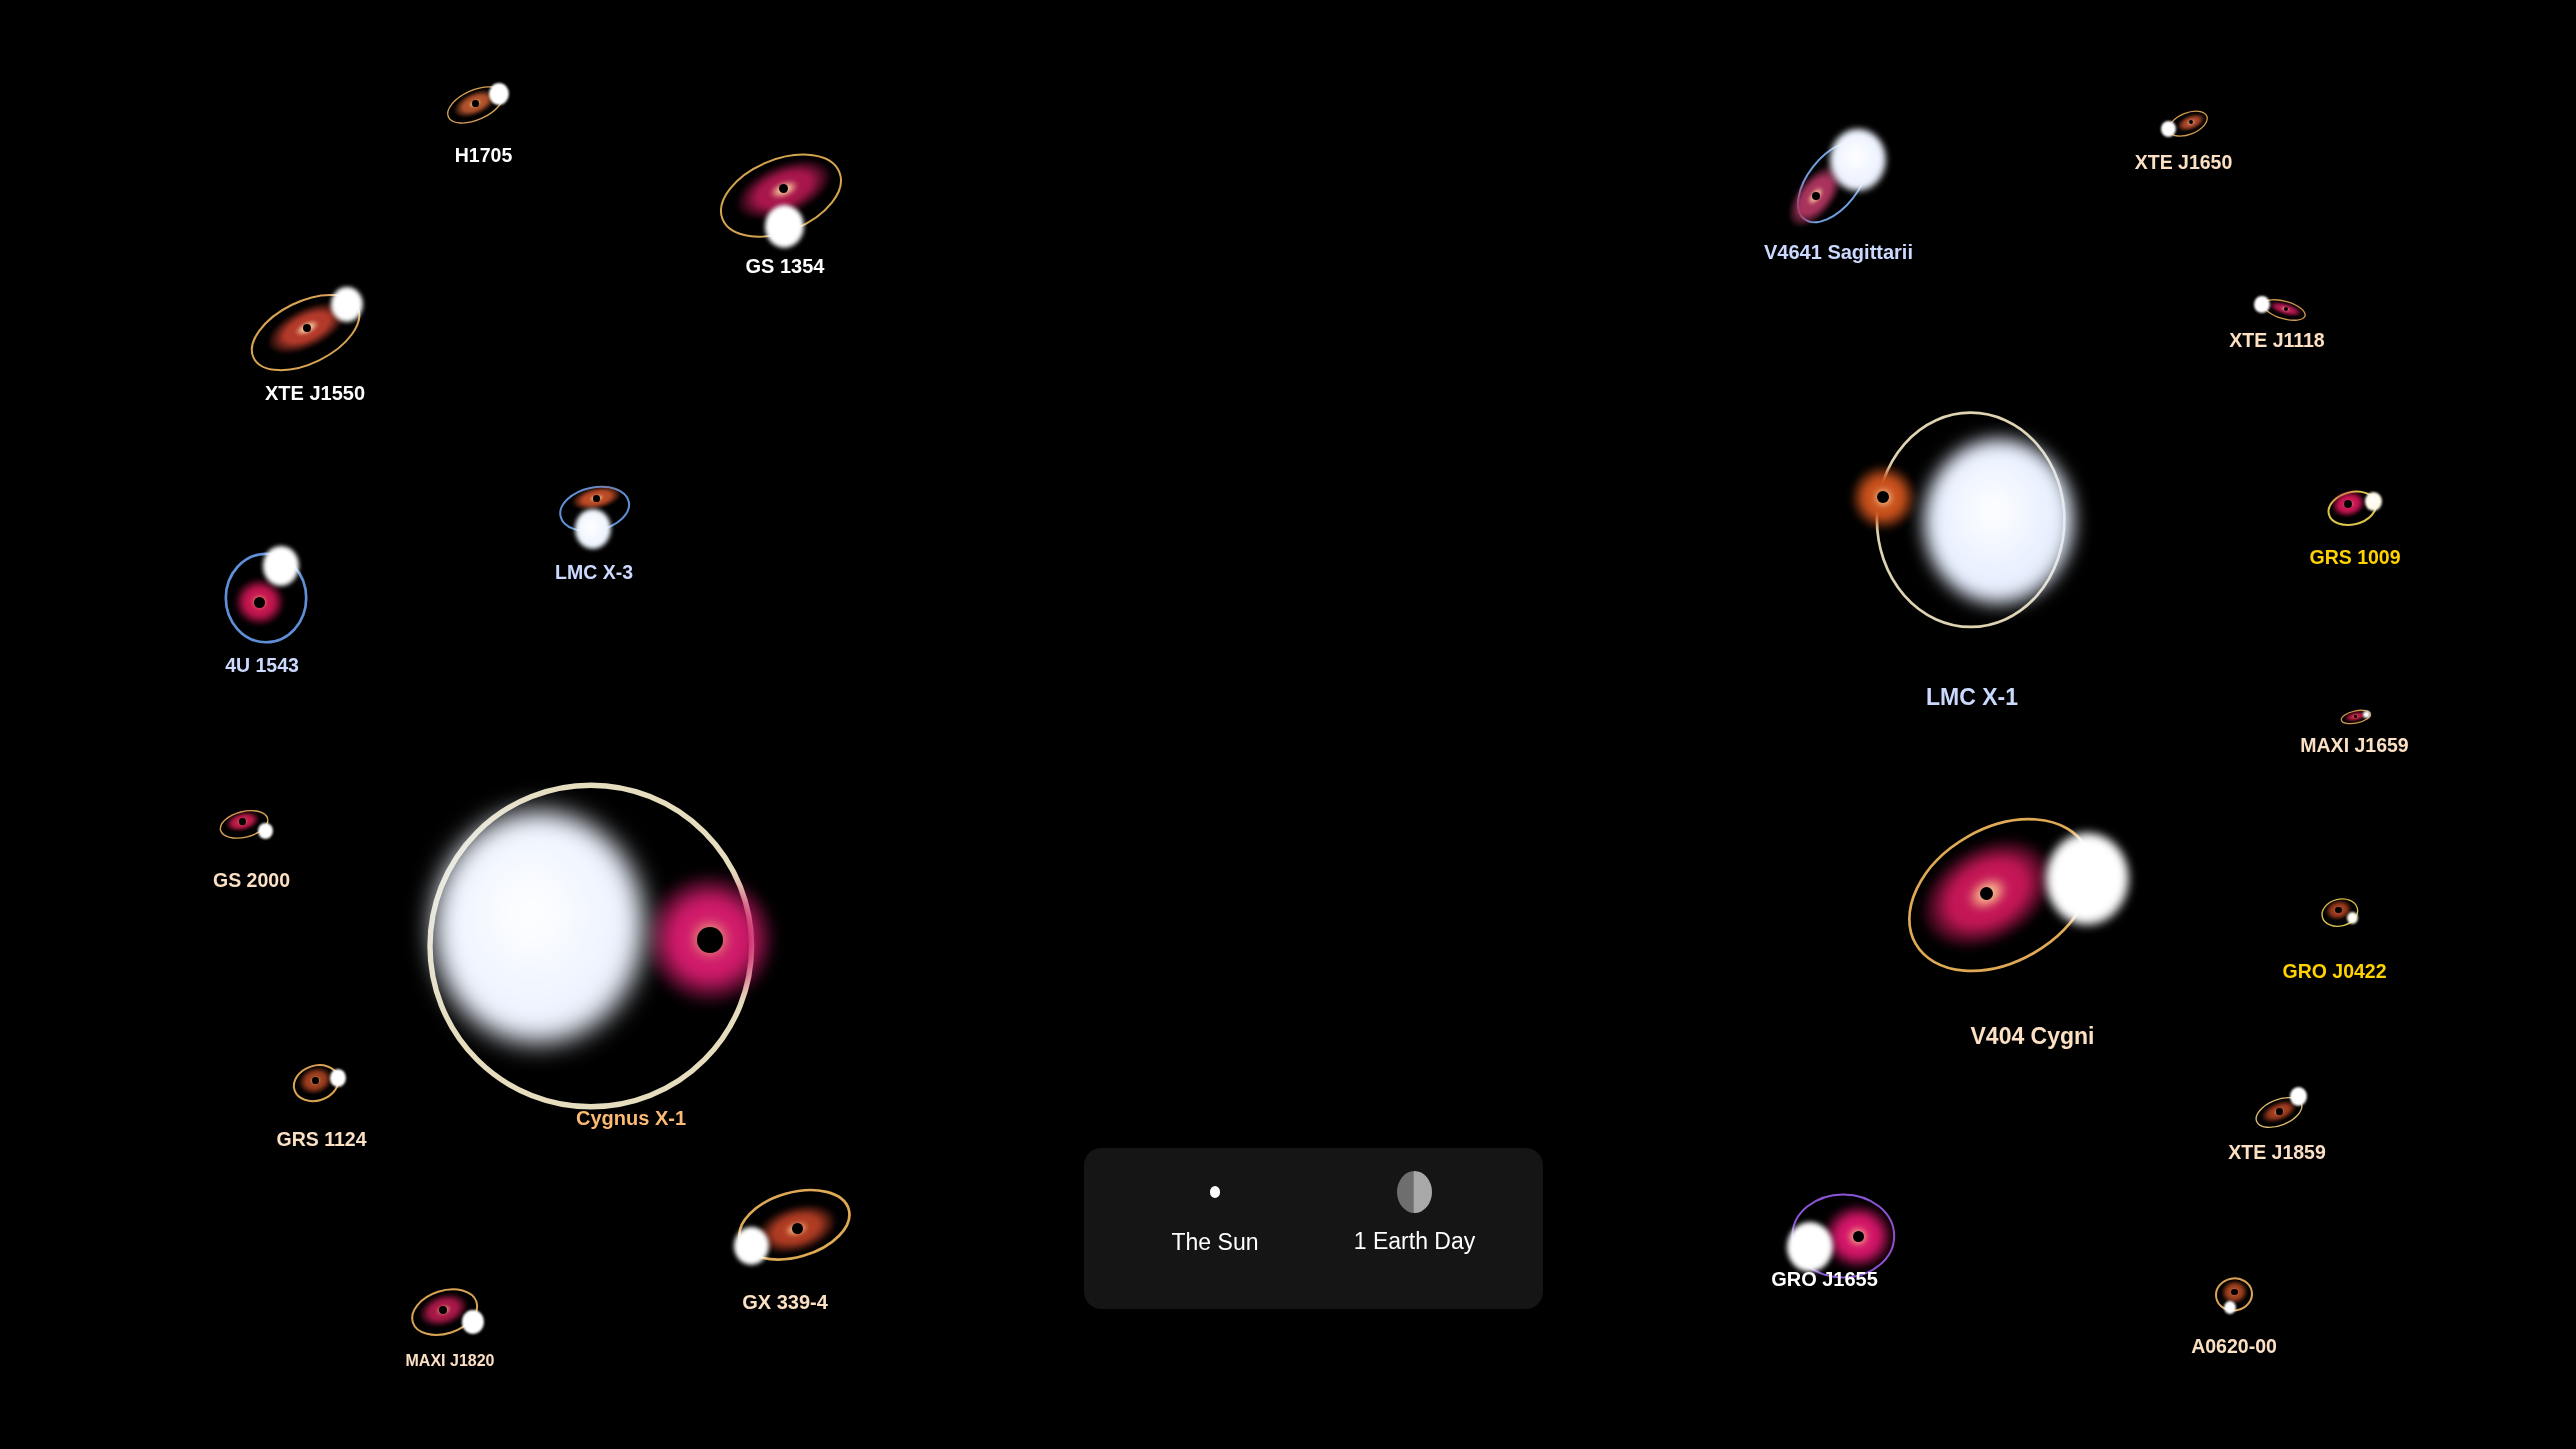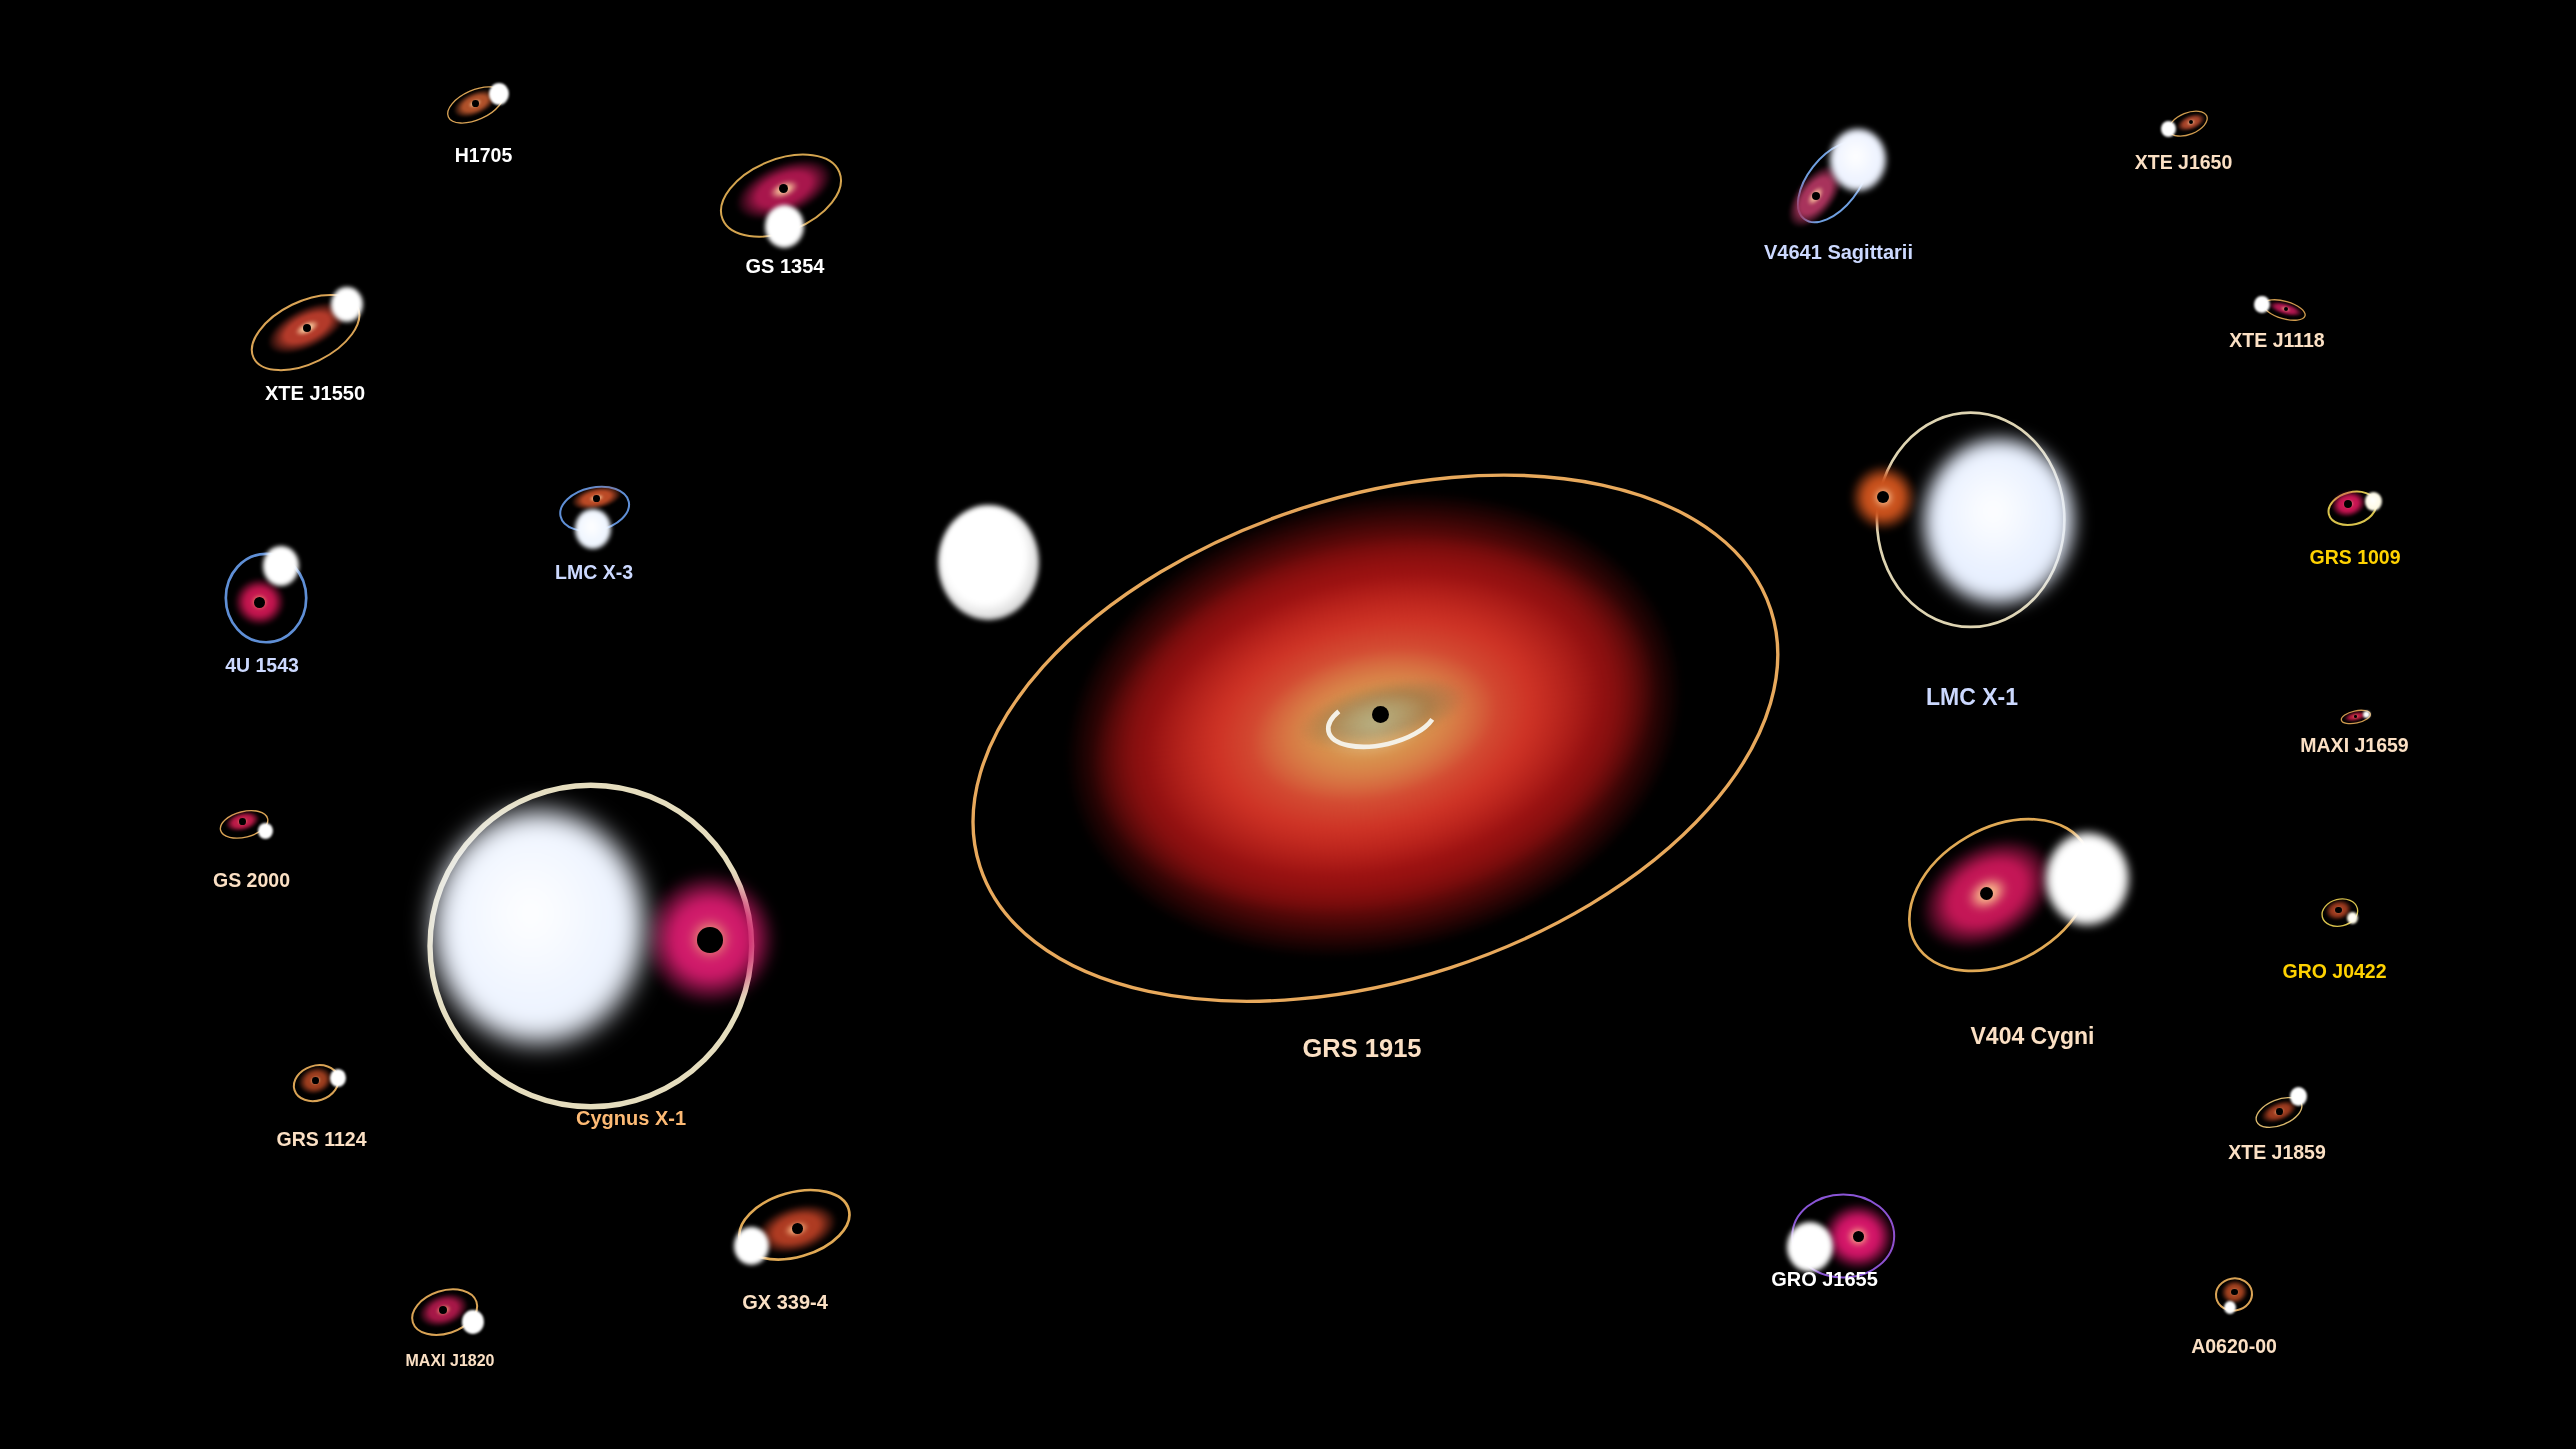--- a/index.html
+++ b/index.html
@@ -65,51 +65,20 @@
     margin:0 auto 14.8px auto;
     background:linear-gradient(90deg,#6e6e6e 0%,#6e6e6e 46%,#a8a8a8 50%,#a8a8a8 100%);
   }
 </style>
 </head>
 <body>
 
 <div id="stage">
 
 
-  <div class="system" id="grs1915" style="left:906px;top:470px;width:912px;height:637px;">
-
-    <svg width="912" height="637" style="position:absolute;left:0;top:0;" viewBox="0 0 1360 950">
-      <ellipse cx="700" cy="400" rx="620" ry="360" transform="rotate(-18 700 400)" fill="none" stroke="#e8a95c" stroke-width="5"></ellipse>
-    </svg>
-
-    <div class="disk" style="left:156px;top:27px;width:624px;height:456px;
-                transform:rotate(-13deg);
-                background:
-                  radial-gradient(ellipse 20% 16% at 50% 50%, rgba(235,215,160,.95) 0%, rgba(214,154,78,.75) 45%, rgba(190,60,40,0) 100%),
-                  radial-gradient(ellipse 46% 40% at 50% 50%, rgba(232,170,100,.85) 0%, rgba(208,55,40,.9) 55%, rgba(160,20,20,.65) 80%, rgba(90,8,8,0) 100%),
-                  radial-gradient(ellipse 50% 50% at 50% 50%, #d01c18 0%, #b81210 52%, #6d0a0a 78%, rgba(20,2,2,0) 100%);
-                filter:blur(3.4px);"></div>
-
-    <div class="disk" style="left:389px;top:213px;width:174px;height:62px;
-                transform:rotate(-13deg);
-                background:radial-gradient(ellipse 50% 50% at 50% 50%, rgba(140,150,110,.55) 0%, rgba(90,95,70,.35) 55%, rgba(0,0,0,0) 100%);
-                filter:blur(3.4px);"></div>
-
-    <svg width="148" height="107" style="position:absolute;left:402px;top:201px;" viewBox="0 0 220 160">
-      <ellipse cx="110" cy="72" rx="82" ry="38" transform="rotate(-13 110 72)" fill="none" stroke="#f4f0e6" stroke-width="7" stroke-dasharray="210 400" stroke-dashoffset="-20"></ellipse>
-    </svg>
-
-    <div class="bh" style="left:466px;top:236px;width:17.4px;height:17.4px;"></div>
-
-    <div class="star" style="left:32px;top:35px;width:101px;height:115px;
-                background:radial-gradient(ellipse at 46% 44%, #ffffff 0%, #ffffff 52%, rgba(255,255,255,.85) 70%, rgba(255,255,255,0) 100%);
-                filter:blur(2.7px);"></div>
-
-    <div class="label" style="top:564px;font-size:25.5px;color:#fbe0c4;">GRS 1915</div>
-  </div>
 
   <div id="systems-layer">
       <div class="system" style="left: 443px; top: 74px; width: 81px; height: 134px;">
         <svg width="81" height="74" style="position: absolute; left: 0px; top: 0px;" viewBox="0 0 120 110">
           <ellipse cx="48" cy="46" rx="44" ry="22" transform="rotate(-24 48 46)" fill="none" stroke="#d9a355" stroke-width="2"></ellipse>
         </svg>
         <div class="disk" style="left: 9.4px; top: 18px; width: 46px; height: 23px; transform: rotate(-24deg); background: radial-gradient(26% 26%, rgb(255, 217, 168) 0%, rgb(255, 217, 168) 18%, rgb(176, 81, 42) 58%, rgba(40, 4, 10, 0) 100%), radial-gradient(50% 50%, rgb(176, 81, 42) 0%, rgb(176, 81, 42) 55%, rgba(40, 4, 10, 0) 100%); filter: blur(1px);"></div>
         <div class="bh" style="left: 29px; top: 26px; width: 6.7px; height: 6.7px;"></div>
         <div class="star" style="left: 46px; top: 9px; width: 20px; height: 22px; background: radial-gradient(at 46% 44%, rgb(255, 255, 255) 0%, rgb(255, 255, 255) 50%, rgb(255, 255, 255) 64%, rgba(255, 255, 255, 0) 100%); filter: blur(1.2px);"></div>
         <div class="label" style="top: 70px; color: rgb(255, 255, 255); font-size: 19.5px;">H1705</div>
@@ -289,15 +258,25 @@
         <svg width="148" height="107" style="position: absolute; left: 0px; top: 0px;" viewBox="0 0 220 160">
           <ellipse cx="102" cy="66" rx="50" ry="32" transform="rotate(-18 102 66)" fill="none" stroke="#d9a355" stroke-width="3"></ellipse>
         </svg>
         <div class="disk" style="left: 42px; top: 25.5px; width: 51px; height: 32px; transform: rotate(-18deg); background: radial-gradient(26% 26%, rgb(255, 176, 126) 0%, rgb(255, 176, 126) 18%, rgb(166, 23, 71) 58%, rgba(40, 4, 10, 0) 100%), radial-gradient(50% 50%, rgb(166, 23, 71) 0%, rgb(166, 23, 71) 55%, rgba(40, 4, 10, 0) 100%); filter: blur(1.4px);"></div>
         <div class="bh" style="left: 63px; top: 38px; width: 8px; height: 8px;"></div>
         <div class="star" style="left: 86px; top: 42px; width: 21.5px; height: 23.6px; background: radial-gradient(at 46% 44%, rgb(255, 255, 255) 0%, rgb(255, 255, 255) 50%, rgb(255, 255, 255) 64%, rgba(255, 255, 255, 0) 100%); filter: blur(1.3px);"></div>
         <div class="label" style="top: 84px; color: rgb(251, 224, 196); font-size: 16px;">MAXI J1820</div>
       </div>
     </div>
 
+  <div id="legend">
+    <div class="leg-item" style="left:64px;top:38px;width:134px;">
+      <div id="sun-dot"></div>
+      <div class="leg-label">The Sun</div>
+    </div>
+    <div class="leg-item" style="left:250px;top:23px;width:161px;">
+      <div id="earth-ball"></div>
+      <div class="leg-label">1 Earth Day</div>
+    </div>
+  </div>
 
 </div>
 
 
 </body></html>

